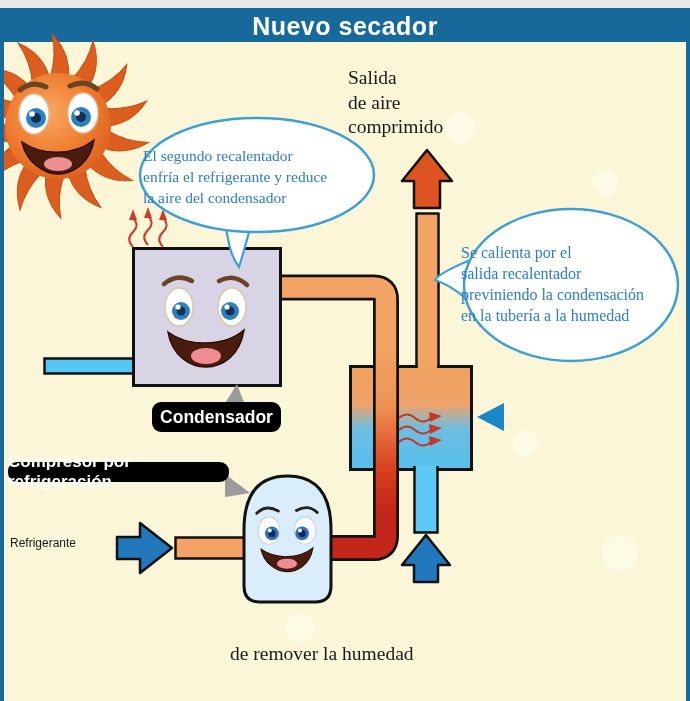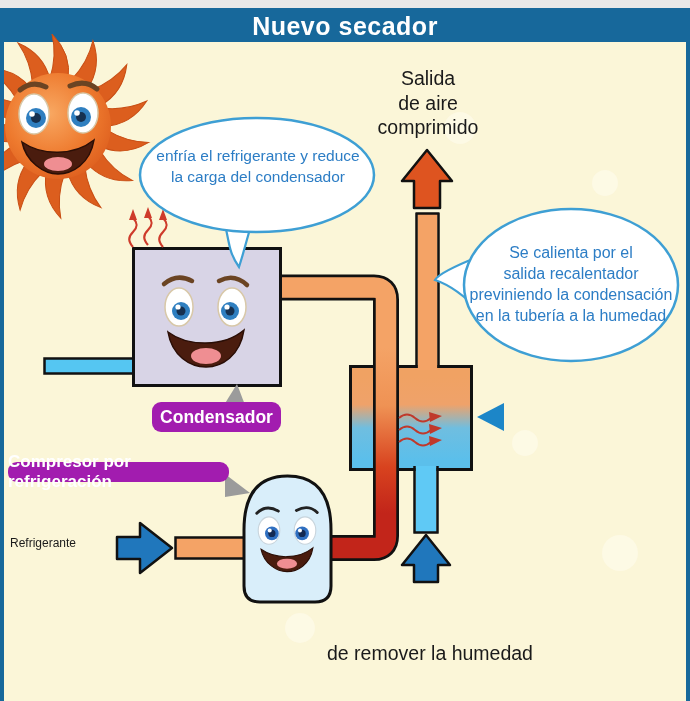--- a/index.html
+++ b/index.html
@@ -2,24 +2,24 @@
 <html><head>
 <meta charset="utf-8">
 <style>
   html,body{margin:0;padding:0;background:#e8e8e8;font-family:"Liberation Sans",sans-serif;}
   .stage{position:relative;width:690px;height:701px;margin:8px auto;background:#FBF6D8;
          border:4px solid #17689B;box-sizing:border-box;overflow:hidden;}
   .titlebar{position:absolute;left:0;top:0;right:0;height:30px;background:#17689B;}
   .titlebar .title{width:100%;text-align:center;color:#fff;font-weight:bold;font-size:25px;line-height:29px;letter-spacing:.5px;}
   .overlay{position:absolute;left:0;top:0;width:682px;height:693px;pointer-events:none;}
   .txt{position:absolute;pointer-events:none;}
-  .center{text-align:center;}
+  .center{text-align:left;font-family:Liberation Serif, serif;}
   .blacktxt{color:#1a1a1a;font-size:19.5px;line-height:24.5px;}
   .bubbletxt{color:#2C7DC5;font-size:16px;line-height:21px;font-weight:500;}
-  .taglabel{position:absolute;background:#a21caf;color:#fff;font-weight:bold;border-radius:9px;
+  .taglabel{position:absolute;background:#000000;color:#fff;font-weight:bold;border-radius:9px;
             display:flex;align-items:center;justify-content:center;}
   .bluetag{position:absolute;background:#1C86C8;color:#fff;font-weight:bold;border-radius:12px;
            display:flex;flex-direction:column;align-items:center;justify-content:center;}
   .bluetag div{line-height:24px;font-size:18px;}
 </style>
 </head>
 <body>
 
 <div class="stage">
 
@@ -185,22 +185,23 @@
     <polygon points="477,409 504,395 504,423" fill="#1C86C8"></polygon>
   </svg>
 
   <div class="txt blacktxt center" style="left:344px;top:54px;width:160px;">
     <div>Salida</div>
     <div>de aire</div>
     <div>comprimido</div>
   </div>
 
   <div class="txt bubbletxt center" style="left:139px;top:133px;width:230px;font-size:15.5px;">
+    <div>El segundo recalentador</div>
     <div>enfría el refrigerante y reduce</div>
-    <div>la carga del condensador</div>
+    <div>la aire del condensador</div>
   </div>
 
   <div class="txt bubbletxt center" style="left:457px;top:230px;width:220px;">
     <div>Se calienta por el</div>
     <div>salida recalentador</div>
     <div>previniendo la condensación</div>
     <div>en la tubería a la humedad</div>
   </div>
 
   <div class="taglabel" style="left:148px;top:390px;width:129px;height:30px;font-size:17.5px;">

